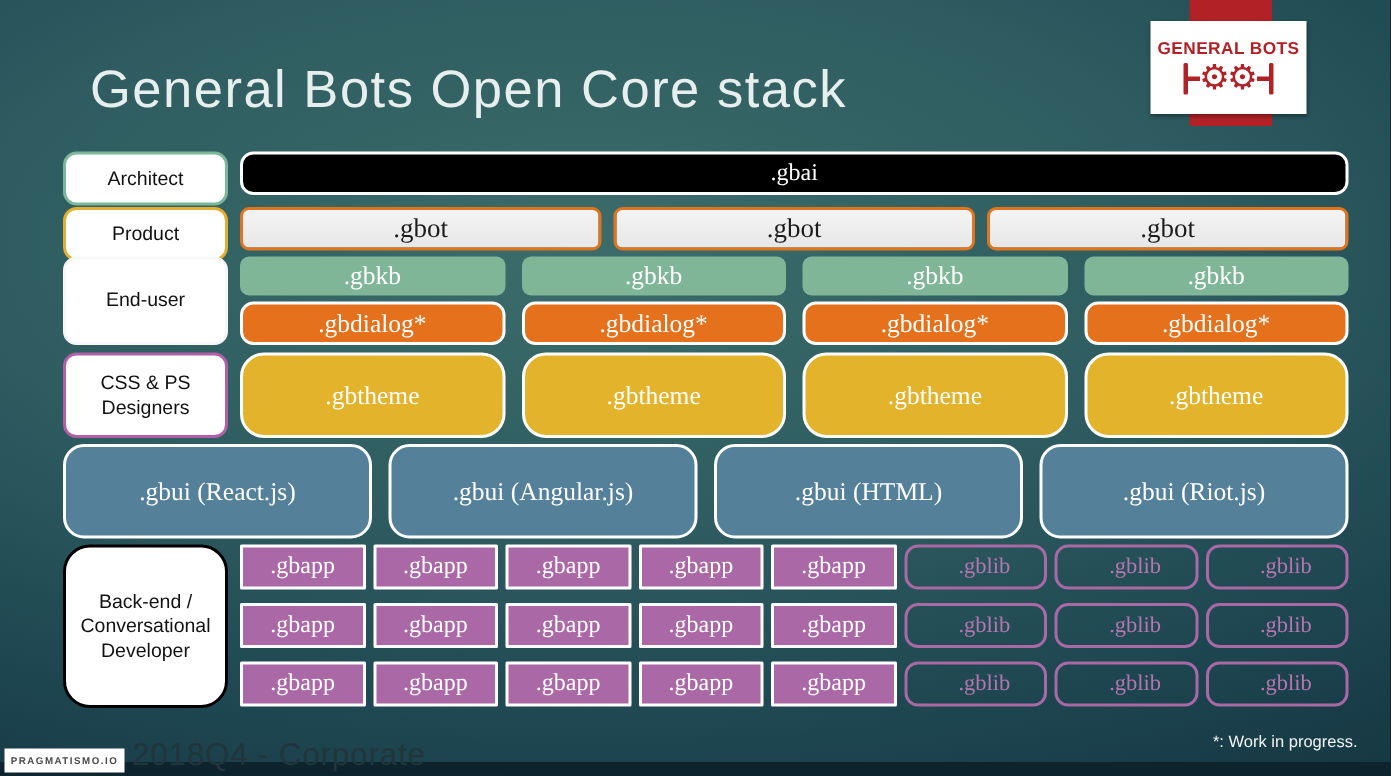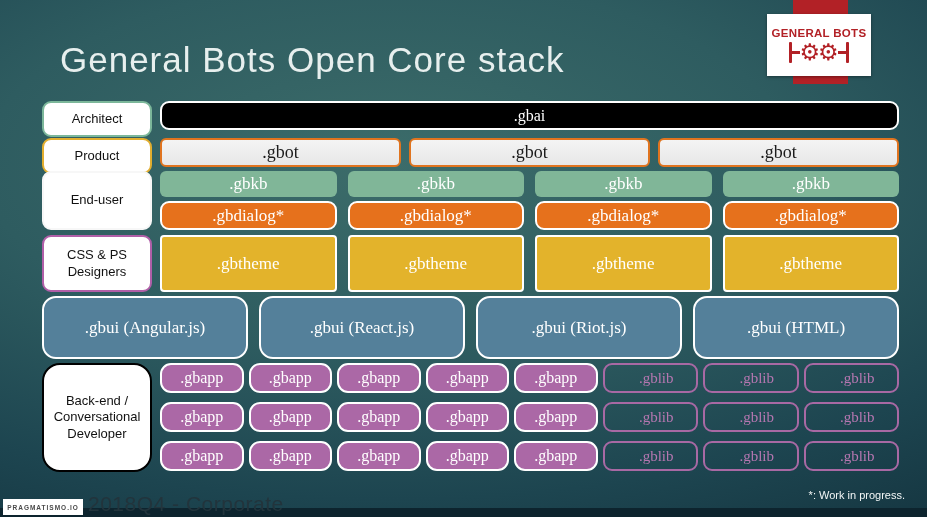--- a/index.html
+++ b/index.html
@@ -53,23 +53,23 @@
   .gap9{margin-top:9px;}
 
   .box{
     flex:1;display:flex;align-items:center;justify-content:center;min-width:0;
     color:#fff;font-size:17px;box-sizing:border-box;white-space:nowrap;font-family:Liberation Serif, serif;
   }
   .gbai{background:#000;border:2px solid #fff;border-radius:9px;font-size:16px;}
   .gbot{background:linear-gradient(#f4f4f4,#e7e7e7);border:2px solid #e0741f;border-radius:6px;color:#1c1c1c;font-size:18px;}
   .gbkb{background:#80b698;border-radius:6px;height:26px;}
   .gbdialog{background:#e6711c;border:2.5px solid #fff;border-radius:9px;height:29px;}
-  .gbtheme{background:#e3b32b;border:2.5px solid #fff;border-radius:4px;}
+  .gbtheme{background:#e3b32b;border:2.5px solid #fff;border-radius:16px;}
   .gbui{background:#54809a;border:2.5px solid #fff;border-radius:14px;}
-  .gbapp{background:#ab68a6;border:2.5px solid #fff;border-radius:11px;height:30px;font-size:16px;}
+  .gbapp{background:#ab68a6;border:2.5px solid #fff;border-radius:1px;height:30px;font-size:16px;}
   .gblib{background:transparent;border:2px solid #a869a4;border-radius:9px;height:30px;color:#b677b1;font-size:15px;padding-left:12px;}
 
   
   .badge{
     position:absolute;left:3px;top:499px;width:80px;height:16px;background:#fff;z-index:3;
     display:flex;align-items:center;justify-content:center;
     font-size:6.5px;font-weight:bold;letter-spacing:1px;color:#4a4a4a;
   }
   .caption{position:absolute;left:88px;top:492px;z-index:3;font-size:21px;color:#22343c;letter-spacing:.5px;}
   .footnote{position:absolute;right:22px;top:489px;z-index:3;font-size:11px;color:#f2f6f6;}
@@ -134,24 +134,24 @@
     <div class="content cols4">
       <div class="box gbtheme">.gbtheme</div>
       <div class="box gbtheme">.gbtheme</div>
       <div class="box gbtheme">.gbtheme</div>
       <div class="box gbtheme">.gbtheme</div>
     </div>
   </div>
 
   <div class="row" style="top:296px;height:63px">
     <div class="content cols4">
+      <div class="box gbui">.gbui (React.js)</div>
       <div class="box gbui">.gbui (Angular.js)</div>
-      <div class="box gbui">.gbui (React.js)</div>
+      <div class="box gbui">.gbui (HTML)</div>
       <div class="box gbui">.gbui (Riot.js)</div>
-      <div class="box gbui">.gbui (HTML)</div>
     </div>
   </div>
 
   <div class="row" style="top:363px;height:109px">
     <div class="label b-backend">Back-end / Conversational Developer</div>
     <div class="content stackcol">
       <div class="band backband">
         <div class="box gbapp">.gbapp</div>
         <div class="box gbapp">.gbapp</div>
         <div class="box gbapp">.gbapp</div>

